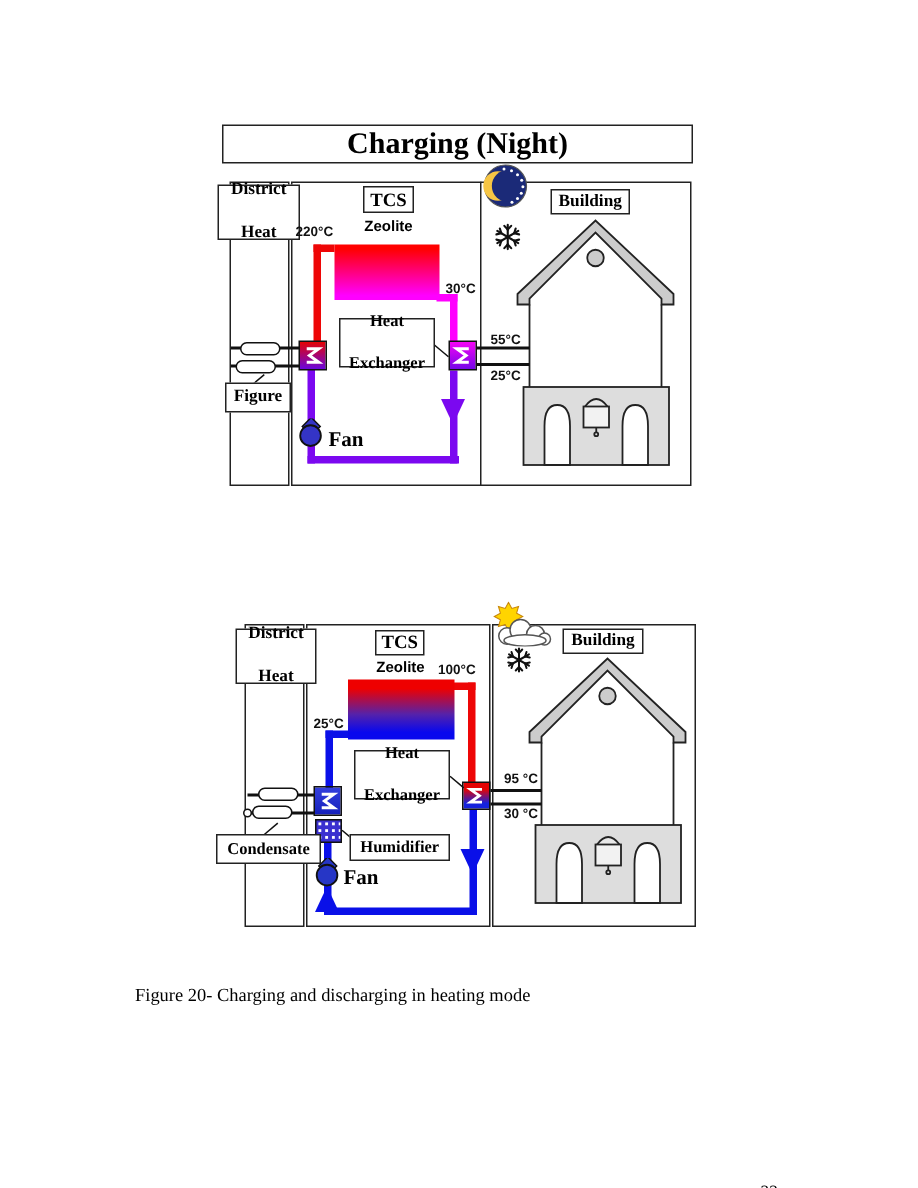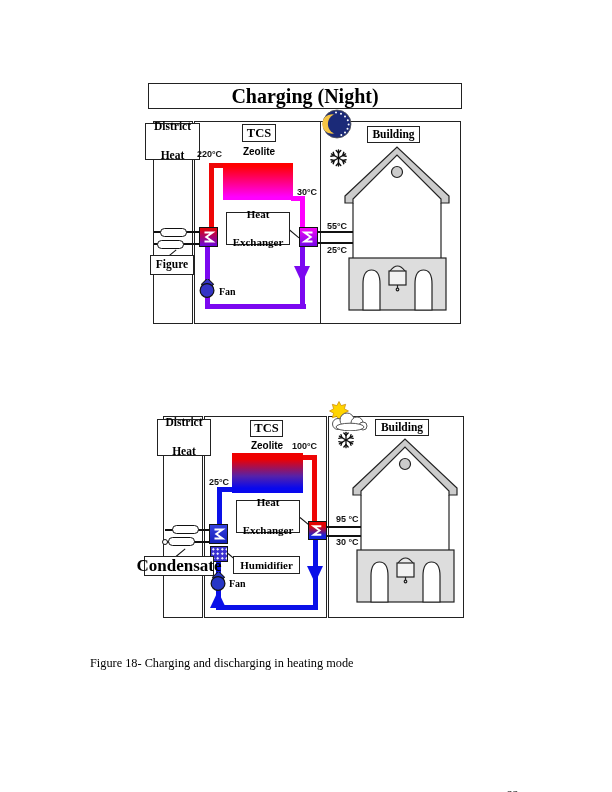--- a/index.html
+++ b/index.html
@@ -12,21 +12,21 @@
   .lbl{border:1.6px solid #222;background:#fff;display:flex;flex-direction:column;align-items:center;
        justify-content:center;text-align:center;font-family:"Liberation Serif",serif;font-weight:bold;
        font-size:11.5px;line-height:1.18;color:#000;gap:15px;}
   .tmp{font-family:"Liberation Sans",sans-serif;font-weight:bold;font-size:9px;white-space:nowrap;color:#111;}
   .sans{font-family:"Liberation Sans",sans-serif;font-weight:bold;font-size:10px;color:#000;text-align:center;}
   .line{background:#111;}
   .capsule{border:1.5px solid #111;border-radius:6px;background:#fff;}
   .hx{border:1.6px solid #111;display:flex;align-items:center;justify-content:center;}
   .hx svg{display:block;}
   .diag{border-top:1.6px solid #111;transform-origin:0 50%;}
-  .fanlbl{font-family:"Liberation Serif",serif;font-weight:bold;font-size:10px;color:#000;}
+  .fanlbl{font-family:"Liberation Serif",serif;font-weight:bold;font-size:14px;color:#000;}
   .caption{font-family:"Liberation Serif",serif;font-size:12.3px;color:#000;}
   .pagenum{font-family:"Liberation Serif",serif;font-size:11.5px;color:#000;margin-top:48px;}
   .humid{background-color:#3a30cf;background-image:radial-gradient(circle,#fff 0.9px,transparent 1.1px);
          background-size:4.5px 4.5px;border:1.4px solid #111;}
 </style>
 </head>
 <body>
 
 <div class="page">
 
@@ -227,35 +227,35 @@
     <span>TCS</span>
   </div>
   <div class="abs sans" style="left:246px;top:440px;width:42px">Zeolite</div>
   <div class="abs lbl" style="left:236px;top:500px;width:64px;height:33px;font-size:11px">
     <span>Heat</span>
     <span>Exchanger</span>
   </div>
   <div class="abs lbl" style="left:233px;top:556px;width:67px;height:18px;font-size:11px">
     <span>Humidifier</span>
   </div>
-  <div class="abs lbl" style="left:144px;top:556px;width:70px;height:20px;font-size:17px">
+  <div class="abs lbl" style="left:144px;top:556px;width:70px;height:20px;font-size:11px">
     <span>Condensate</span>
   </div>
   <div class="abs lbl" style="left:375px;top:419px;width:54px;height:17px">
     <span>Building</span>
   </div>
 
   <div class="abs tmp" style="left:292px;top:441px">100°C</div>
   <div class="abs tmp" style="left:209px;top:477px">25°C</div>
   <div class="abs tmp" style="left:336px;top:514px">95 °C</div>
   <div class="abs tmp" style="left:336px;top:537px">30 °C</div>
 
   <svg class="abs" style="left:326px;top:401px" width="42" height="30" viewBox="0 0 42 30">
       <use href="#sun-g"></use>
     </svg>
   <svg class="abs" style="left:337px;top:430px" width="18" height="20" viewBox="-10 -10 20 20">
       <use href="#sf"></use>
     </svg>
 
-  <div class="abs caption" style="left:90px;top:656px">Figure 18- Charging and discharging in heating mode</div>
+  <div class="abs caption" style="left:90px;top:656px">Figure 20- Charging and discharging in heating mode</div>
   <div class="abs pagenum" style="left:507px;top:741px">22</div>
 
 </div>
 
 </body></html>

